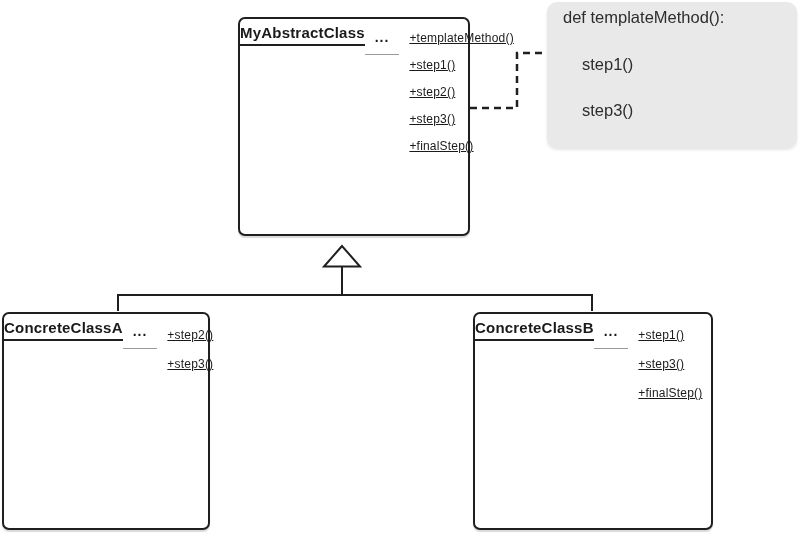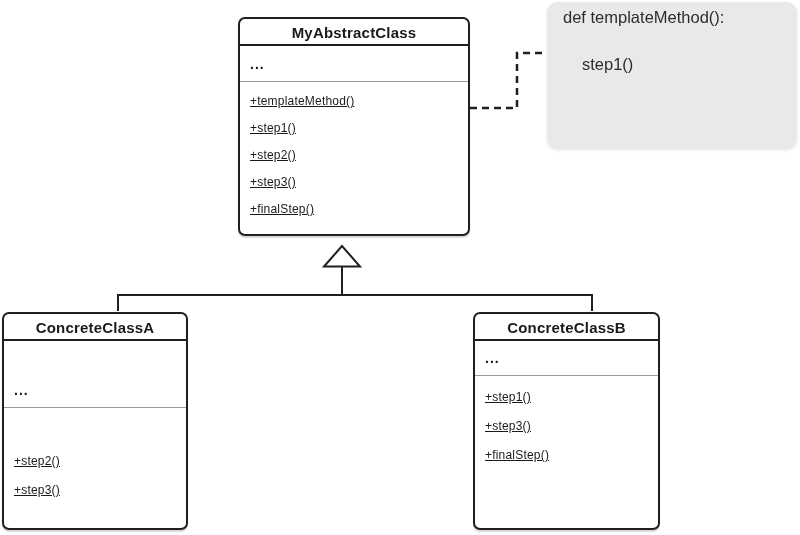--- a/index.html
+++ b/index.html
@@ -20,21 +20,21 @@
     font-family:"Liberation Sans","DejaVu Sans",sans-serif;
     color:var(--text-color);
   }
   
   .class-box{
     position:absolute;
     background:#fff;
     border:2px solid var(--line-color);
     border-radius:7px;
     box-shadow:0 2px 1px rgba(0,0,0,0.15);
-    display:flex;flex-direction:column;
+    display:flex;flex-direction:row;
   }
   .class-title{
     height:27px;line-height:27px;
     text-align:center;
     font-weight:bold;font-size:15px;
     border-bottom:2px solid var(--line-color);
     letter-spacing:0.2px;
   }
   .class-attrs{
     height:35px;line-height:35px;
@@ -45,22 +45,22 @@
   }
   .class-methods{
     padding:6px 10px;
     font-size:12px;line-height:27px;
     letter-spacing:0.2px;
     text-decoration:underline;
   }
   .class-methods.wide{padding:7px 10px;line-height:29px;}
   #abstract-box{left:238px;top:17px;width:232px;height:219px;}
   #abstract-box .class-attrs{height:36px;line-height:36px;}
-  #classA-box{left:2px;top:312px;width:186px;height:218px;gap:32px;}
-  #classB-box{left:473px;top:312px;width:187px;height:218px;}
+  #classA-box{left:2px;top:312px;width:208px;height:218px;}
+  #classB-box{left:473px;top:312px;width:240px;height:218px;}
   
   #note-box{
     position:absolute;
     left:547px;top:2px;width:250px;height:146px;
     background:var(--note-bg);
     border-radius:10px;
     box-shadow:0 2px 3px rgba(0,0,0,0.10);
     padding:5px 10px 0 16px;
     font-size:16.5px;line-height:21.5px;
     color:var(--note-text);
@@ -101,20 +101,21 @@
       <div>+step1()</div>
       <div>+step2()</div>
       <div>+step3()</div>
       <div>+finalStep()</div>
     </div>
   </div>
 
   <div id="note-box">
     <div class="note-line">def templateMethod():</div>
     <div class="note-line indented">step1()</div>
+    <div class="note-line indented">step3()</div>
   </div>
 
   <div id="classA-box" class="class-box">
     <div class="class-title">ConcreteClassA</div>
     <div class="class-attrs">...</div>
     <div class="class-methods wide">
       <div>+step2()</div>
       <div>+step3()</div>
     </div>
   </div>

